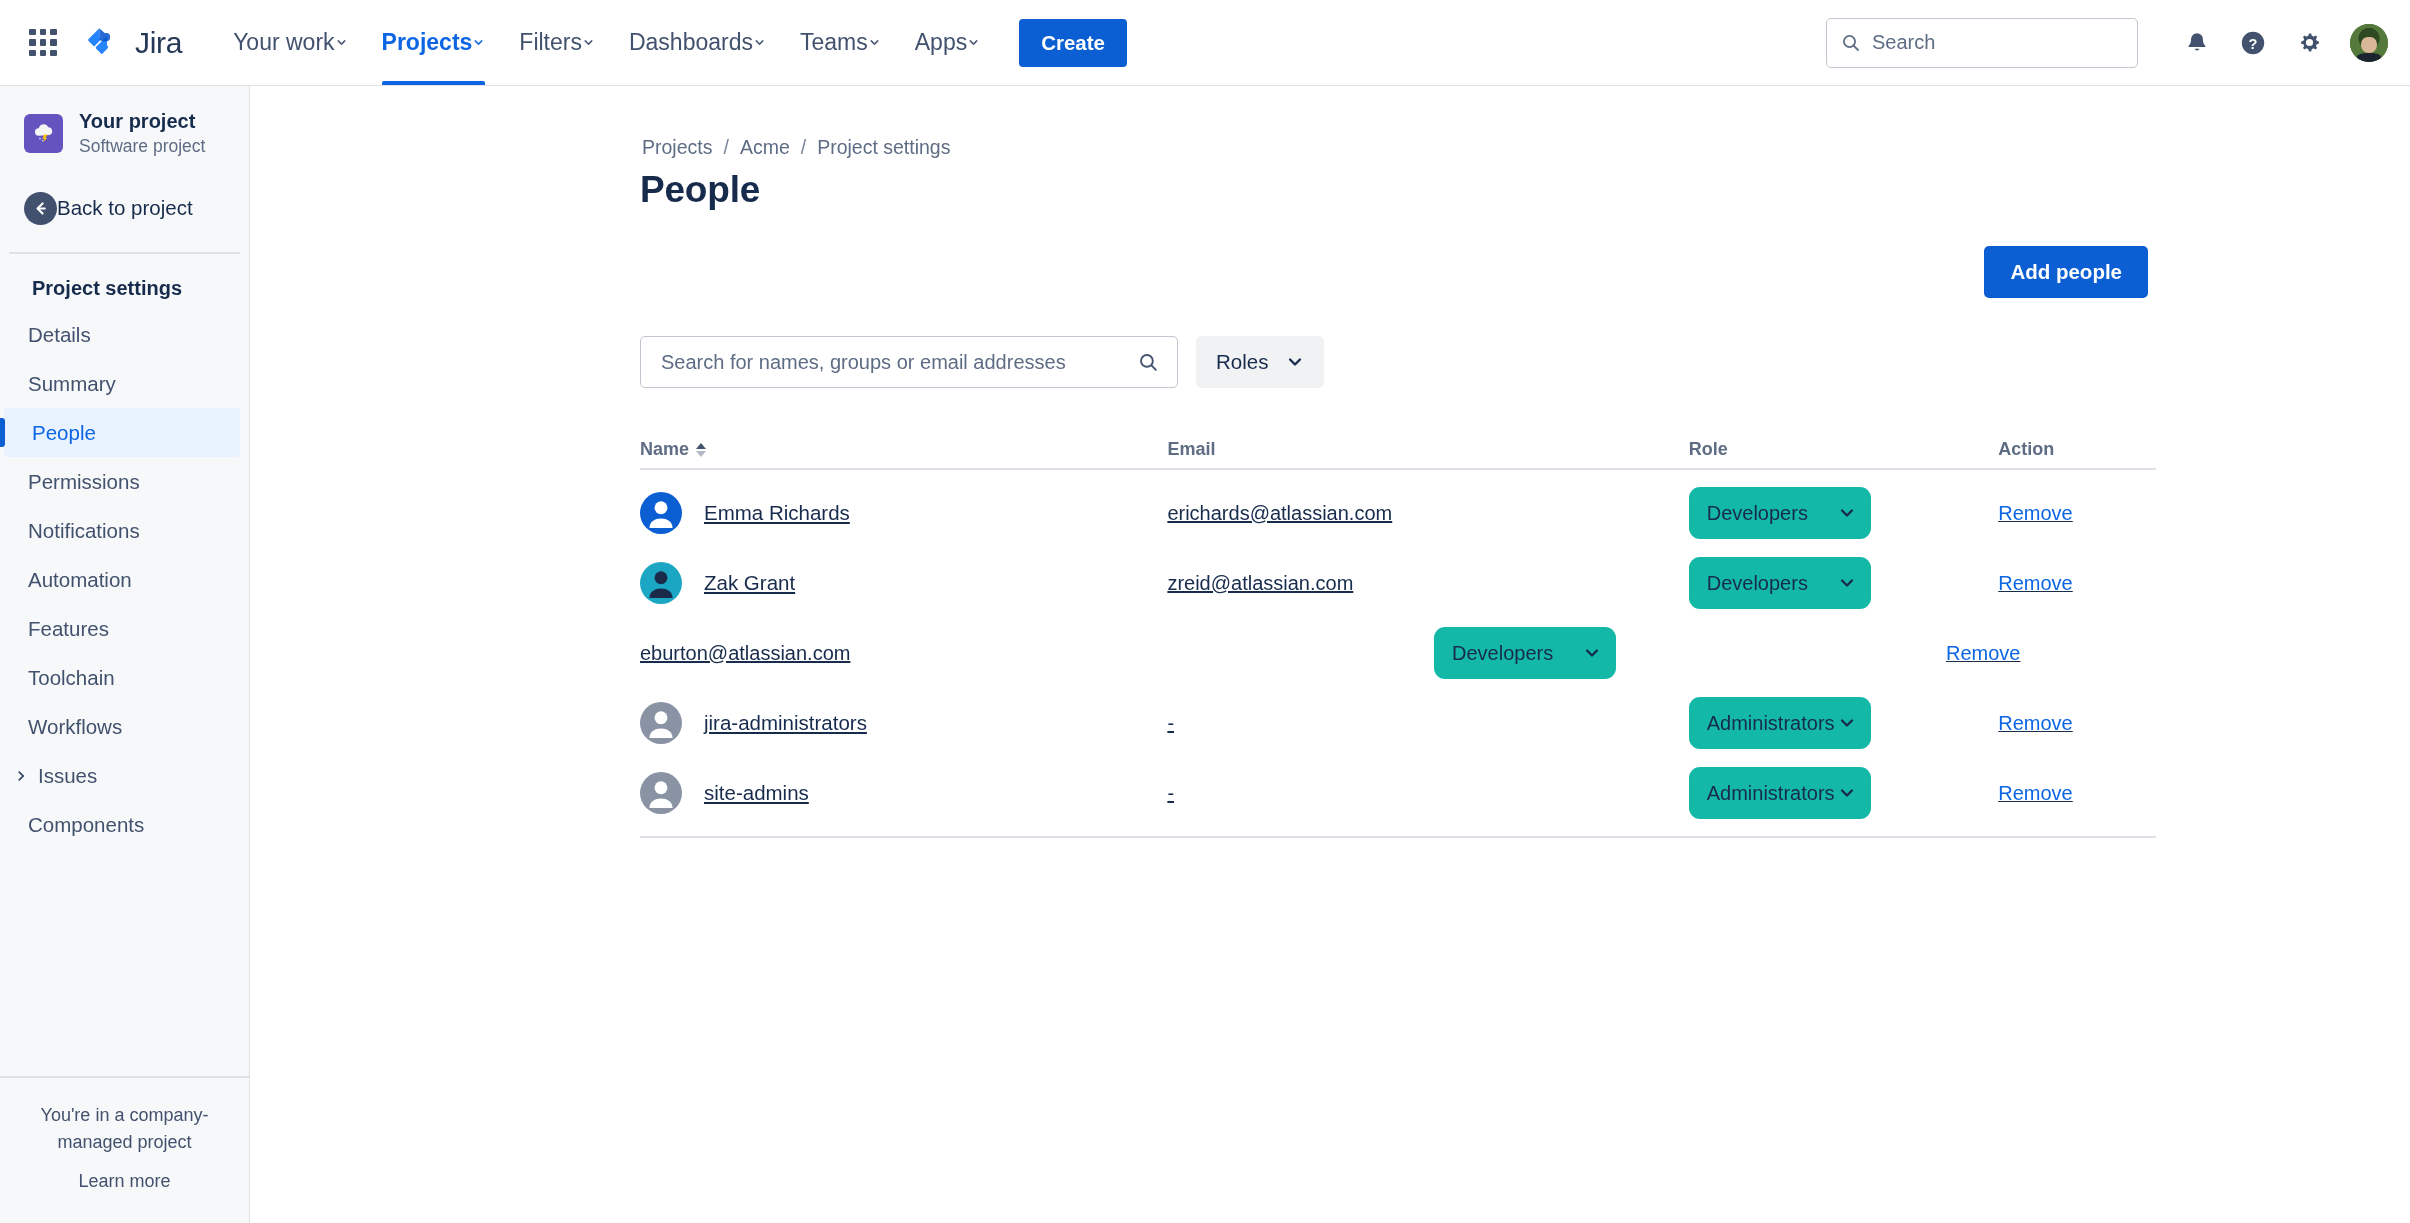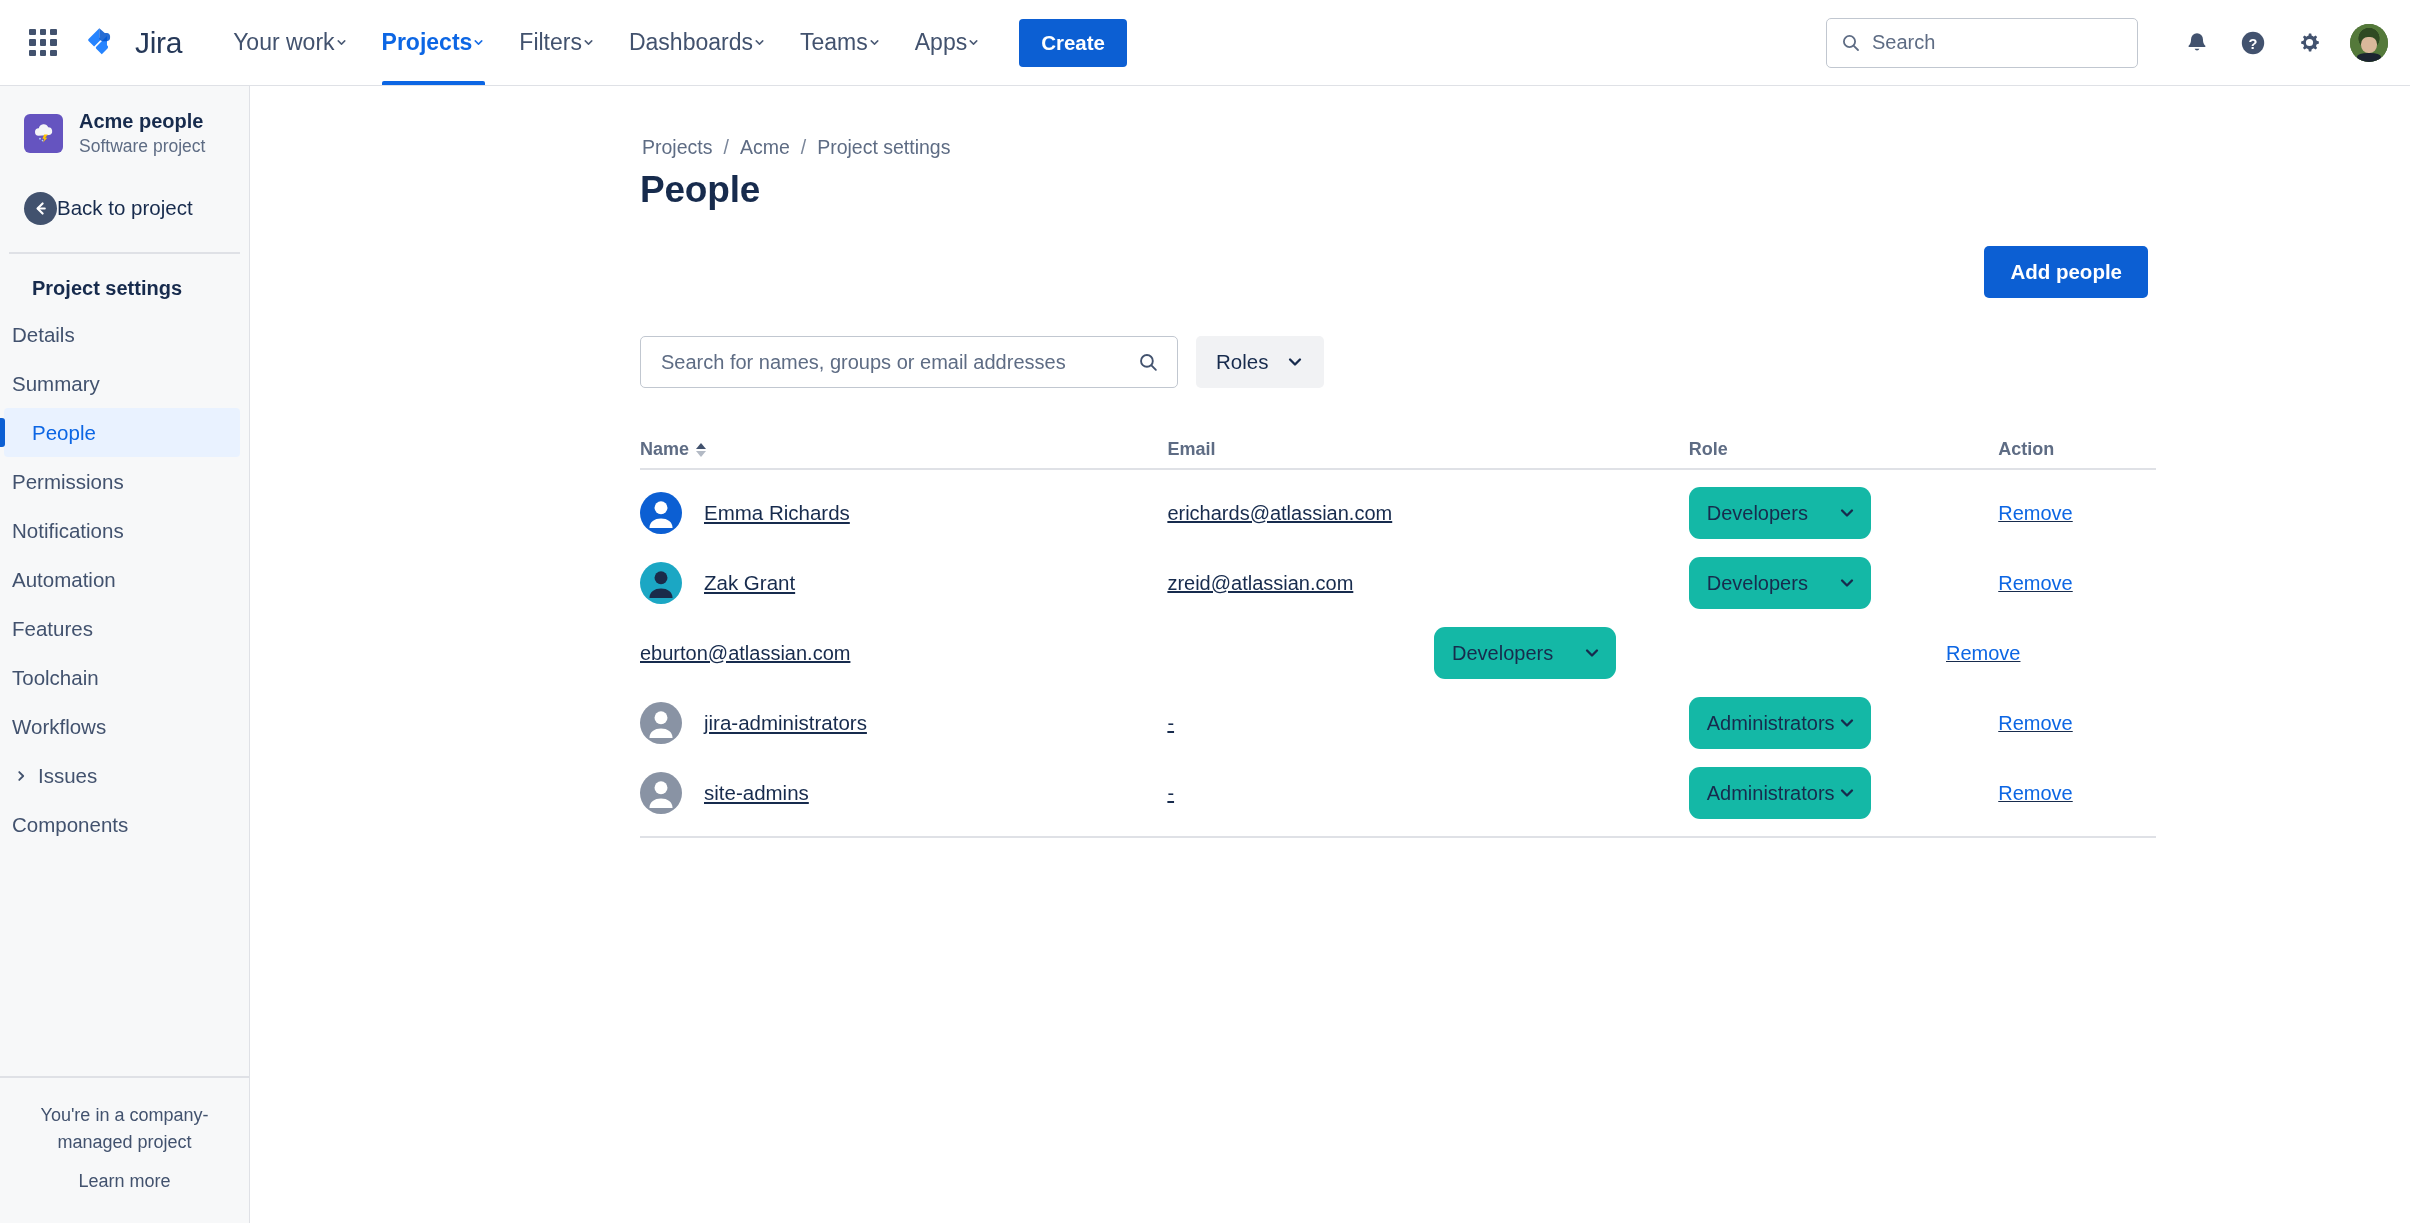--- a/index.html
+++ b/index.html
@@ -124,21 +124,21 @@
   .back-label { font-size: 20.5px; color: #172B4D; }
   .side-divider { height: 2px; background: #DFE1E6; margin: 22px 9px 0 9px; }
   .side-title {
     font-size: 20px; font-weight: 700; color: #172B4D;
     padding: 22px 0 0 32px; line-height: 1.2;
   }
   .side-list { margin-top: 10px; display: flex; flex-direction: column; }
   .side-item {
     position: relative; height: 49px;
     display: flex; align-items: center;
-    padding-left: 12px; cursor: pointer;
+    padding-left: 28px; cursor: pointer;
     font-size: 20.5px; color: #42526E;
     border-radius: 0 4px 4px 0; margin-right: 9px;
   }
   .side-item.selected {
     background: #E9F2FF; color: #0C66E4; font-weight: 500;
     border-radius: 4px; margin-left: 4px; padding-left: 28px;
   }
   .side-item.selected::before {
     content: ""; position: absolute; left: -4px; top: 10px; bottom: 10px;
     width: 5px; background: #0C5FD3; border-radius: 0 3px 3px 0;
@@ -359,21 +359,21 @@
   <div class="proj-header">
     <div class="proj-icon">
       <svg width="26" height="26" viewBox="0 0 24 24">
         <path d="M7 14.5a3.4 3.4 0 0 1 .2-6.8 4.6 4.6 0 0 1 8.7-1 3.6 3.6 0 0 1 .9 7.1z" fill="#F4F5F7"></path>
         <path d="M12.2 13.3h3.3l-2.4 3h1.9l-3.9 4.5 1.2-3.4h-1.8z" fill="#FFC400"></path>
         <circle cx="8.3" cy="17.2" r="0.85" fill="#B3D4FF"></circle>
         <circle cx="10.6" cy="19" r="0.75" fill="#B3D4FF"></circle>
       </svg>
     </div>
     <div class="proj-meta">
-      <span class="proj-name">Acme people</span>
+      <span class="proj-name">Your project</span>
       <span class="proj-type">Software project</span>
     </div>
   </div>
 
   <div class="back-row">
     <div class="back-circle">
       <svg width="17" height="17" viewBox="0 0 16 16">
           <path d="M10 3.2 5.2 8l4.8 4.8" fill="none" stroke="#fff" stroke-width="2" stroke-linecap="round" stroke-linejoin="round"></path>
           <path d="M5.6 8H12" stroke="#fff" stroke-width="2" stroke-linecap="round"></path>
         </svg>

